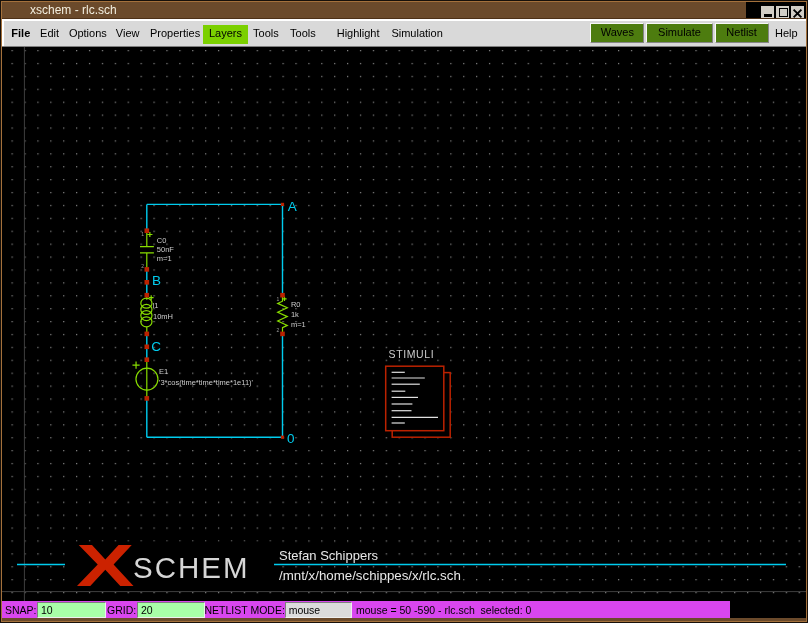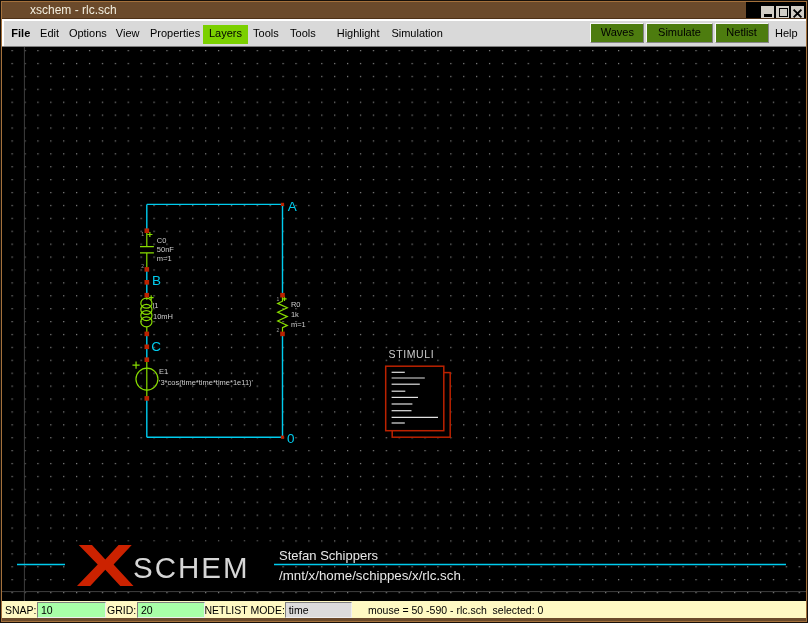--- a/index.html
+++ b/index.html
@@ -13,21 +13,21 @@
   #titleshadow{left:2px;top:17.5px;width:804px;height:1px;background:#4e3117;}
   .wbtn{position:absolute;top:5.5px;width:13px;height:13px;background:#d2cec6;}
   #menubar{left:2px;top:18.5px;width:804px;height:28.5px;background:#d9d9d9;}
   #mbevtop{left:2px;top:18.5px;width:804px;height:2px;background:#fff;}
   #mbevleft{left:2px;top:18.5px;width:2px;height:28px;background:#fff;}
   #mbevbot{left:2px;top:45.7px;width:804px;height:1.3px;background:#7e7e7e;}
   .mi{position:absolute;top:8.9px;font-size:11px;color:#000;white-space:pre;}
   .mbtn{position:absolute;top:4.3px;height:17.8px;background:#4d7c0f;border:1px solid;
         border-color:#f8f8f8 #868686 #868686 #f8f8f8;font-size:11px;color:#000;
         text-align:center;line-height:17.8px;}
-  #status{left:2px;top:601px;width:804px;height:17px;background:#fef9c3;font-size:10.5px;color:#000;}
+  #status{left:2px;top:601px;width:728px;height:17px;background:#d946ef;font-size:10.5px;color:#000;}
   #status span{position:absolute;top:2.5px;white-space:pre;}
   .sin{position:absolute;top:0.5px;height:14px;border:1px solid;border-color:#7f7f7f #efefef #efefef #7f7f7f;
        font-size:10.5px;line-height:14px;padding-left:3px;}
   #botfill{left:2px;top:618px;width:804px;height:3px;background:#6b4a2b;}
 </style>
 </head>
 <body>
 <div id="win">
   <div class="abs" id="inframe"></div>
   <div class="abs" id="title">
@@ -163,17 +163,17 @@
     <text x="131" y="531" font-size="29.5" fill="#d6d6d6" letter-spacing="2" font-family="Liberation Sans,sans-serif">SCHEM</text>
     <text x="277" y="512.6" font-size="13" fill="#e8e8e8" font-family="Liberation Sans,sans-serif">Stefan Schippers</text>
     <text x="277" y="533.2" font-size="13.3" fill="#e8e8e8" font-family="Liberation Sans,sans-serif">/mnt/x/home/schippes/x/rlc.sch</text>
   </svg>
   <div class="abs" id="status">
     <span style="left:3px;">SNAP:</span>
     <div class="sin" style="left:35px;width:64px;background:#a8ffa8;">10</div>
     <span style="left:105px;">GRID:</span>
     <div class="sin" style="left:135px;width:62.5px;background:#a8ffa8;">20</div>
     <span style="left:202.5px;">NETLIST MODE:</span>
-    <div class="sin" style="left:282.7px;width:62.3px;background:#dcdcdc;">time</div>
-    <span style="left:366px;">mouse = 50 -590 - rlc.sch  selected: 0</span>
+    <div class="sin" style="left:282.7px;width:62.3px;background:#dcdcdc;">mouse</div>
+    <span style="left:354px;">mouse = 50 -590 - rlc.sch  selected: 0</span>
   </div>
   <div class="abs" id="botfill"></div>
 </div>
 
 </body></html>

